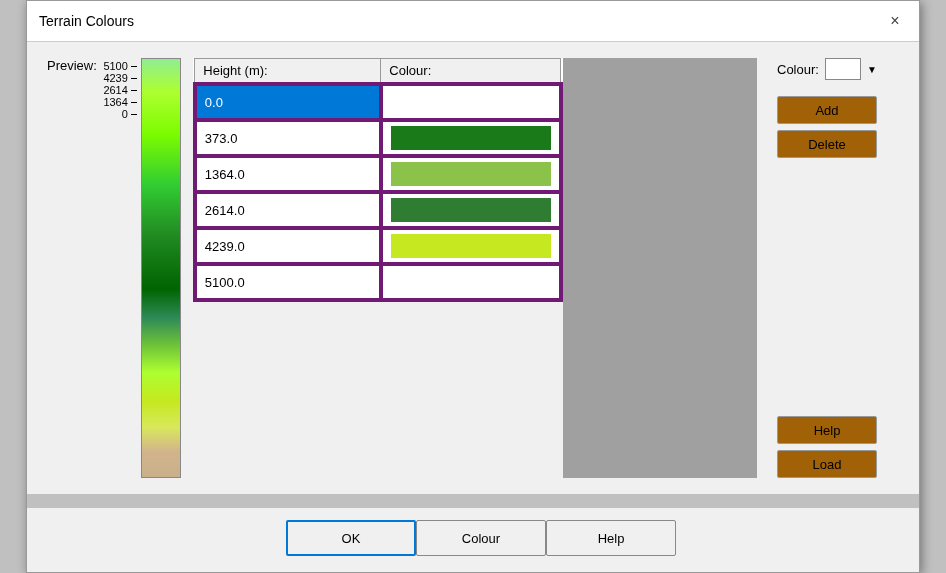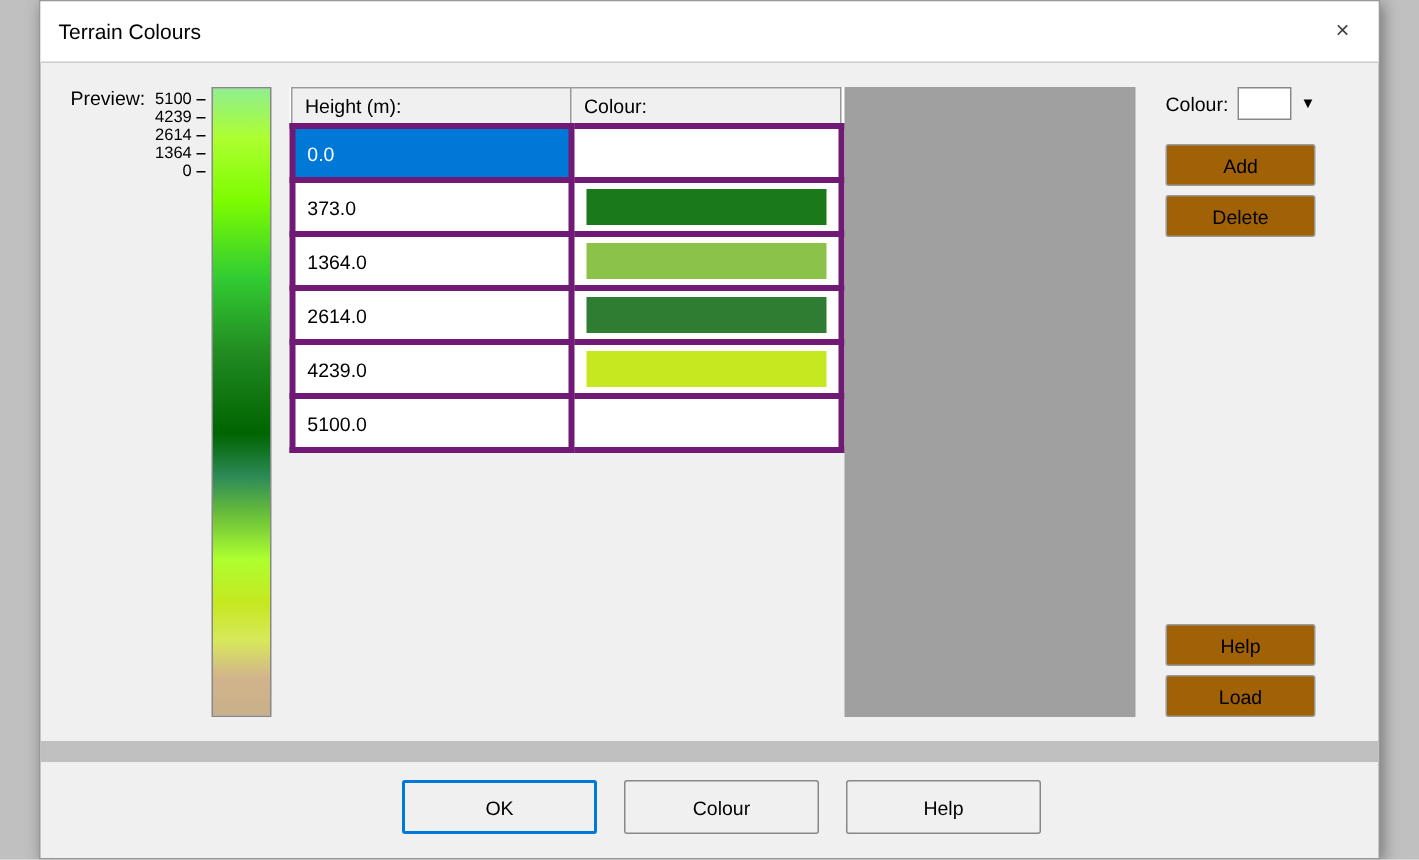--- a/index.html
+++ b/index.html
@@ -216,21 +216,21 @@
       justify-content: center;
       border-radius: 2px;
     }
 
     .btn-spacer { flex: 1; }
 
     
     .footer {
       display: flex;
       justify-content: center;
-      gap: 18px;
+      gap: 0;
       padding: 12px 0 16px 16px;
       flex-shrink: 0;
     }
 
     .footer-btn {
       width: 130px;
       height: 36px;
       background: #f0f0f0;
       border: 1px solid #888;
       cursor: pointer;

